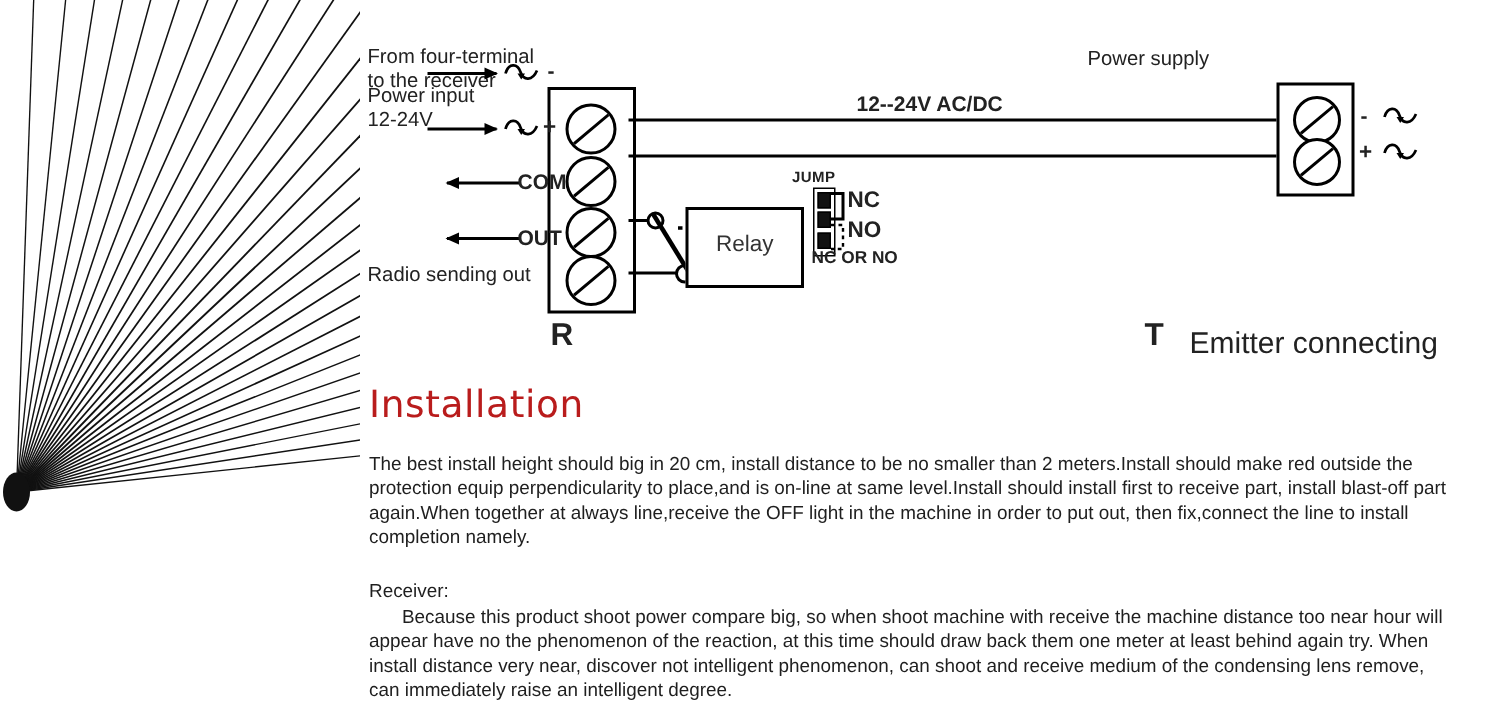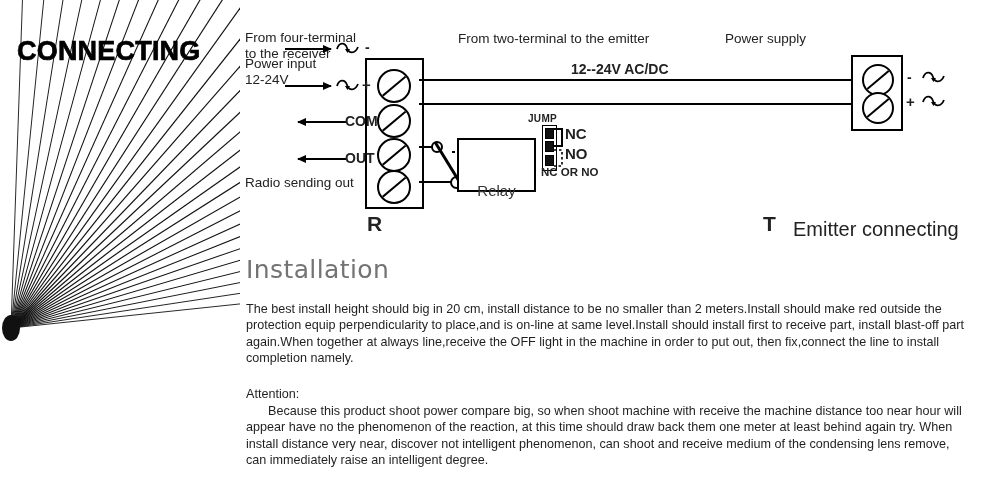--- a/index.html
+++ b/index.html
@@ -40,32 +40,32 @@
   .arrowR:after{content:"";position:absolute;right:-1px;top:-3.5px;
      border-left:9px solid #000;border-top:4.5px solid transparent;
      border-bottom:4.5px solid transparent;}
   .arrowL:after{content:"";position:absolute;left:-1px;top:-3.5px;
      border-right:9px solid #000;border-top:4.5px solid transparent;
      border-bottom:4.5px solid transparent;}
 
   
   #relay-box{position:absolute;border:2px solid #000;background:#fff;}
   #relay-label{position:absolute;width:100%;text-align:center;
-      font-size:15px;color:#333;margin-top:28px;}
+      font-size:15px;color:#333;}
 
   
   .jpin{position:absolute;background:#111;border:1.5px solid #000;}
   .jump-strip{position:absolute;border:1.6px solid #000;background:#fff;}
 
   .contact-dot{position:absolute;border:2px solid #000;border-radius:50%;
       background:#fff;}
 
   
   #body-text{left:246px;top:255px;width:720px;}
-  #install-head{font-size:25px;color:#737373;letter-spacing:.4px;
+  #install-head{font-size:25px;color:#b91c1c;letter-spacing:.4px;
       font-family:"DejaVu Sans",sans-serif;font-weight:400;}
   .para{font-size:12.6px;line-height:16.4px;color:#1f1f1f;
         font-family:"Liberation Sans",sans-serif;}
   .para.ind{text-indent:0;}
 </style>
 </head>
 <body>
 
 <div class="abs" id="ray-panel">
   <svg id="ray-svg" width="240" height="368">
@@ -97,29 +97,27 @@
         <line x1="11" y1="328" x2="691.3520053992177" y2="92.37073876688652" stroke-width="1.02"></line>
         <line x1="11" y1="328" x2="701.471430241867" y2="123.91863382525455" stroke-width="1.00"></line>
         <line x1="11" y1="328" x2="710.1035163802371" y2="155.7958380735599" stroke-width="0.97"></line>
         <line x1="11" y1="328" x2="717.245011617483" y2="187.93578770641872" stroke-width="0.95"></line>
         <line x1="11" y1="328" x2="722.8951720354651" y2="220.27226897128276" stroke-width="0.92"></line>
         <line x1="11" y1="328" x2="727.0557646651567" y2="252.7395064472895" stroke-width="0.90"></line>
       </g>
     <ellipse cx="11" cy="328" rx="9" ry="13" fill="#111"></ellipse>
   </svg>
   <div id="ray-title">
-    <span>CONNECTING</span>
   </div>
 </div>
 
 <div class="abs" id="diagram">
 
   <div class="dlabel" style="left:5px;top:30px;">From four-terminal</div>
   <div class="dlabel" style="left:5px;top:46px;">to the receiver</div>
-  <div class="dlabel" style="left:218px;top:31px;">From two-terminal to the emitter</div>
   <div class="dlabel" style="left:485px;top:31px;">Power supply</div>
   <div class="dlabel b" style="left:331px;top:61px;font-size:14px;">12--24V AC/DC</div>
 
   <div class="block" style="left:125px;top:58px;width:55px;height:147px;">
     <div class="screw" style="left:10px;top:9px;width:30px;height:30px;"></div>
     <div class="screw" style="left:10px;top:44px;width:30px;height:30px;"></div>
     <div class="screw" style="left:10px;top:78px;width:30px;height:30px;"></div>
     <div class="screw" style="left:10px;top:110px;width:30px;height:30px;"></div>
   </div>
 
@@ -196,15 +194,15 @@
   </svg>
 
   <div class="dlabel b" style="left:127px;top:212px;font-size:21px;">R</div>
   <div class="dlabel b" style="left:523px;top:212px;font-size:21px;">T</div>
   <div class="dlabel" style="left:553px;top:218px;font-size:20px;">Emitter connecting</div>
 </div>
 
 <div class="abs" id="body-text">
   <div id="install-head">Installation</div>
   <div class="para" style="margin-top:17px;">The best install height should big in 20 cm, install distance to be no smaller than 2 meters.Install should make red outside the protection equip perpendicularity to place,and is on-line at same level.Install should install first to receive part, install blast-off part again.When together at always line,receive the OFF light in the machine in order   to put out, then fix,connect the line to install completion namely.</div>
-  <div class="para" style="margin-top:19px;">Attention:</div>
+  <div class="para" style="margin-top:19px;">Receiver:</div>
   <div class="para ind" style="margin-top:1px;text-indent:22px;">Because this product shoot power compare big, so when shoot machine with receive the    machine distance too near hour will appear have no the phenomenon of the reaction,   at this   time should draw back them one meter at least behind again try.   When install distance very near, discover not intelligent phenomenon, can shoot and   receive medium of the condensing lens remove, can immediately raise an intelligent degree.</div>
 </div>
 
 </body></html>

